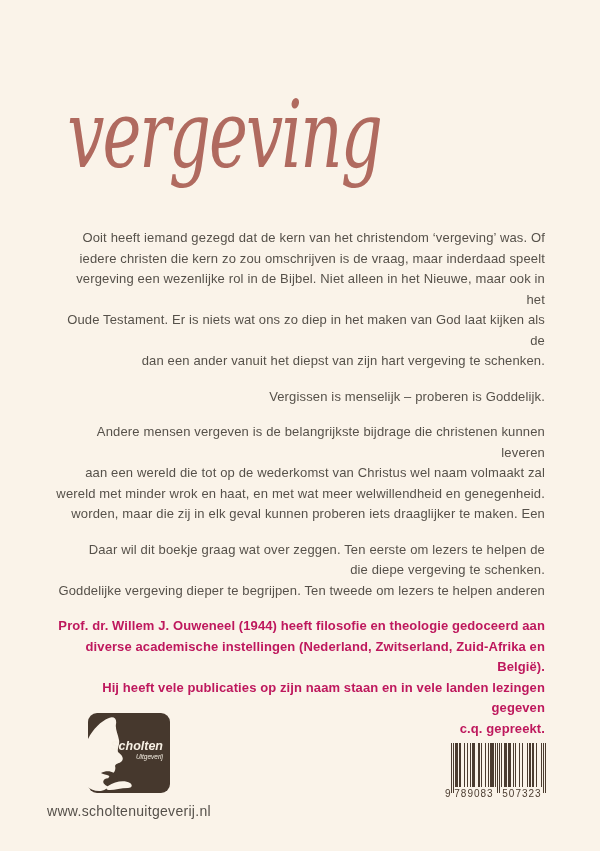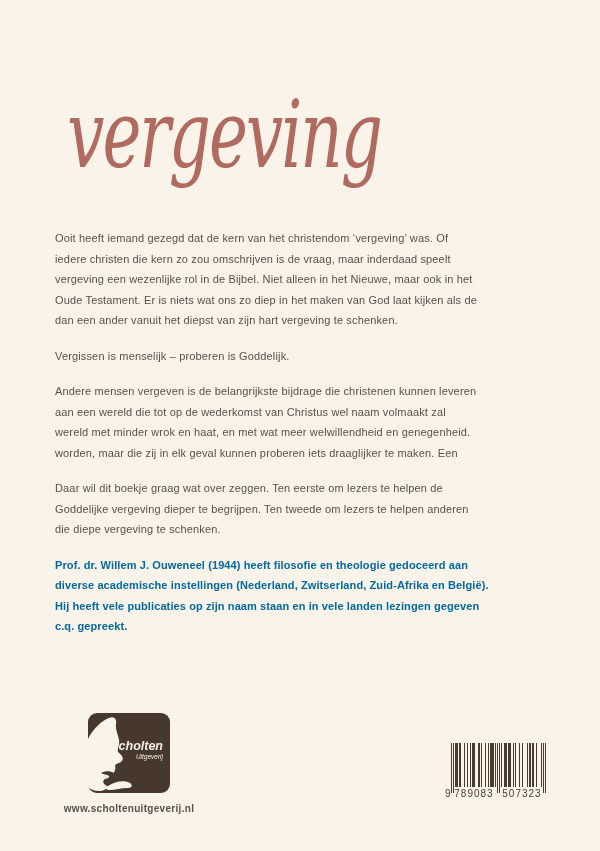--- a/index.html
+++ b/index.html
@@ -27,43 +27,43 @@
     color:#b06a5f;
     letter-spacing:-0.03em;
     transform:scaleX(0.70);
     transform-origin:center;
     white-space:nowrap;
   }
 
   
   .blurb{
     position:absolute;top:228px;left:55px;right:55px;
-    text-align:left;
+    text-align:right;
     color:#56514a;
-    font-size:11px;
+    font-size:13px;
     line-height:20.5px;
     letter-spacing:0.15px;
   }
   .blurb p{margin:0 0 15px 0;}
   .blurb p.bold{
     margin-top:8px;
     font-weight:bold;
-    color:#0369a1;
+    color:#be185d;
     letter-spacing:0.1px;
   }
   .ln{display:block;}
 
   
   .publisher-logo{
     position:absolute;left:88px;top:713px;width:82px;height:80px;
   }
   .website{
     position:absolute;left:0px;top:803px;width:258px;
     text-align:center;
-    font-size:10px;color:#55504a;letter-spacing:0.3px;font-weight:bold;
+    font-size:14px;color:#55504a;letter-spacing:0.3px;
   }
   .barcode{
     position:absolute;left:443px;top:743px;width:108px;height:56px;
   }
 </style>
 </head>
 <body>
 
 <div class="cover">
 
@@ -83,22 +83,22 @@
       <span class="ln">Vergissen is menselijk – proberen is Goddelijk.</span>
     </p>
     <p>
       <span class="ln">Andere mensen vergeven is de belangrijkste bijdrage die christenen kunnen leveren</span>
       <span class="ln">aan een wereld die tot op de wederkomst van Christus wel naam volmaakt zal</span>
       <span class="ln">wereld met minder wrok en haat, en met wat meer welwillendheid en genegenheid.</span>
       <span class="ln">worden, maar die zij in elk geval kunnen proberen iets draaglijker te maken. Een</span>
     </p>
     <p>
       <span class="ln">Daar wil dit boekje graag wat over zeggen. Ten eerste om lezers te helpen de</span>
+      <span class="ln">die diepe vergeving te schenken.</span>
       <span class="ln">Goddelijke vergeving dieper te begrijpen. Ten tweede om lezers te helpen anderen</span>
-      <span class="ln">die diepe vergeving te schenken.</span>
     </p>
     <p class="bold">
       <span class="ln">Prof. dr. Willem J. Ouweneel (1944) heeft filosofie en theologie gedoceerd aan</span>
       <span class="ln">diverse academische instellingen (Nederland, Zwitserland, Zuid-Afrika en België).</span>
       <span class="ln">Hij heeft vele publicaties op zijn naam staan en in vele landen lezingen gegeven</span>
       <span class="ln">c.q. gepreekt.</span>
     </p>
   </div>
 
   <svg class="publisher-logo" viewBox="0 0 82 80" aria-hidden="true">

